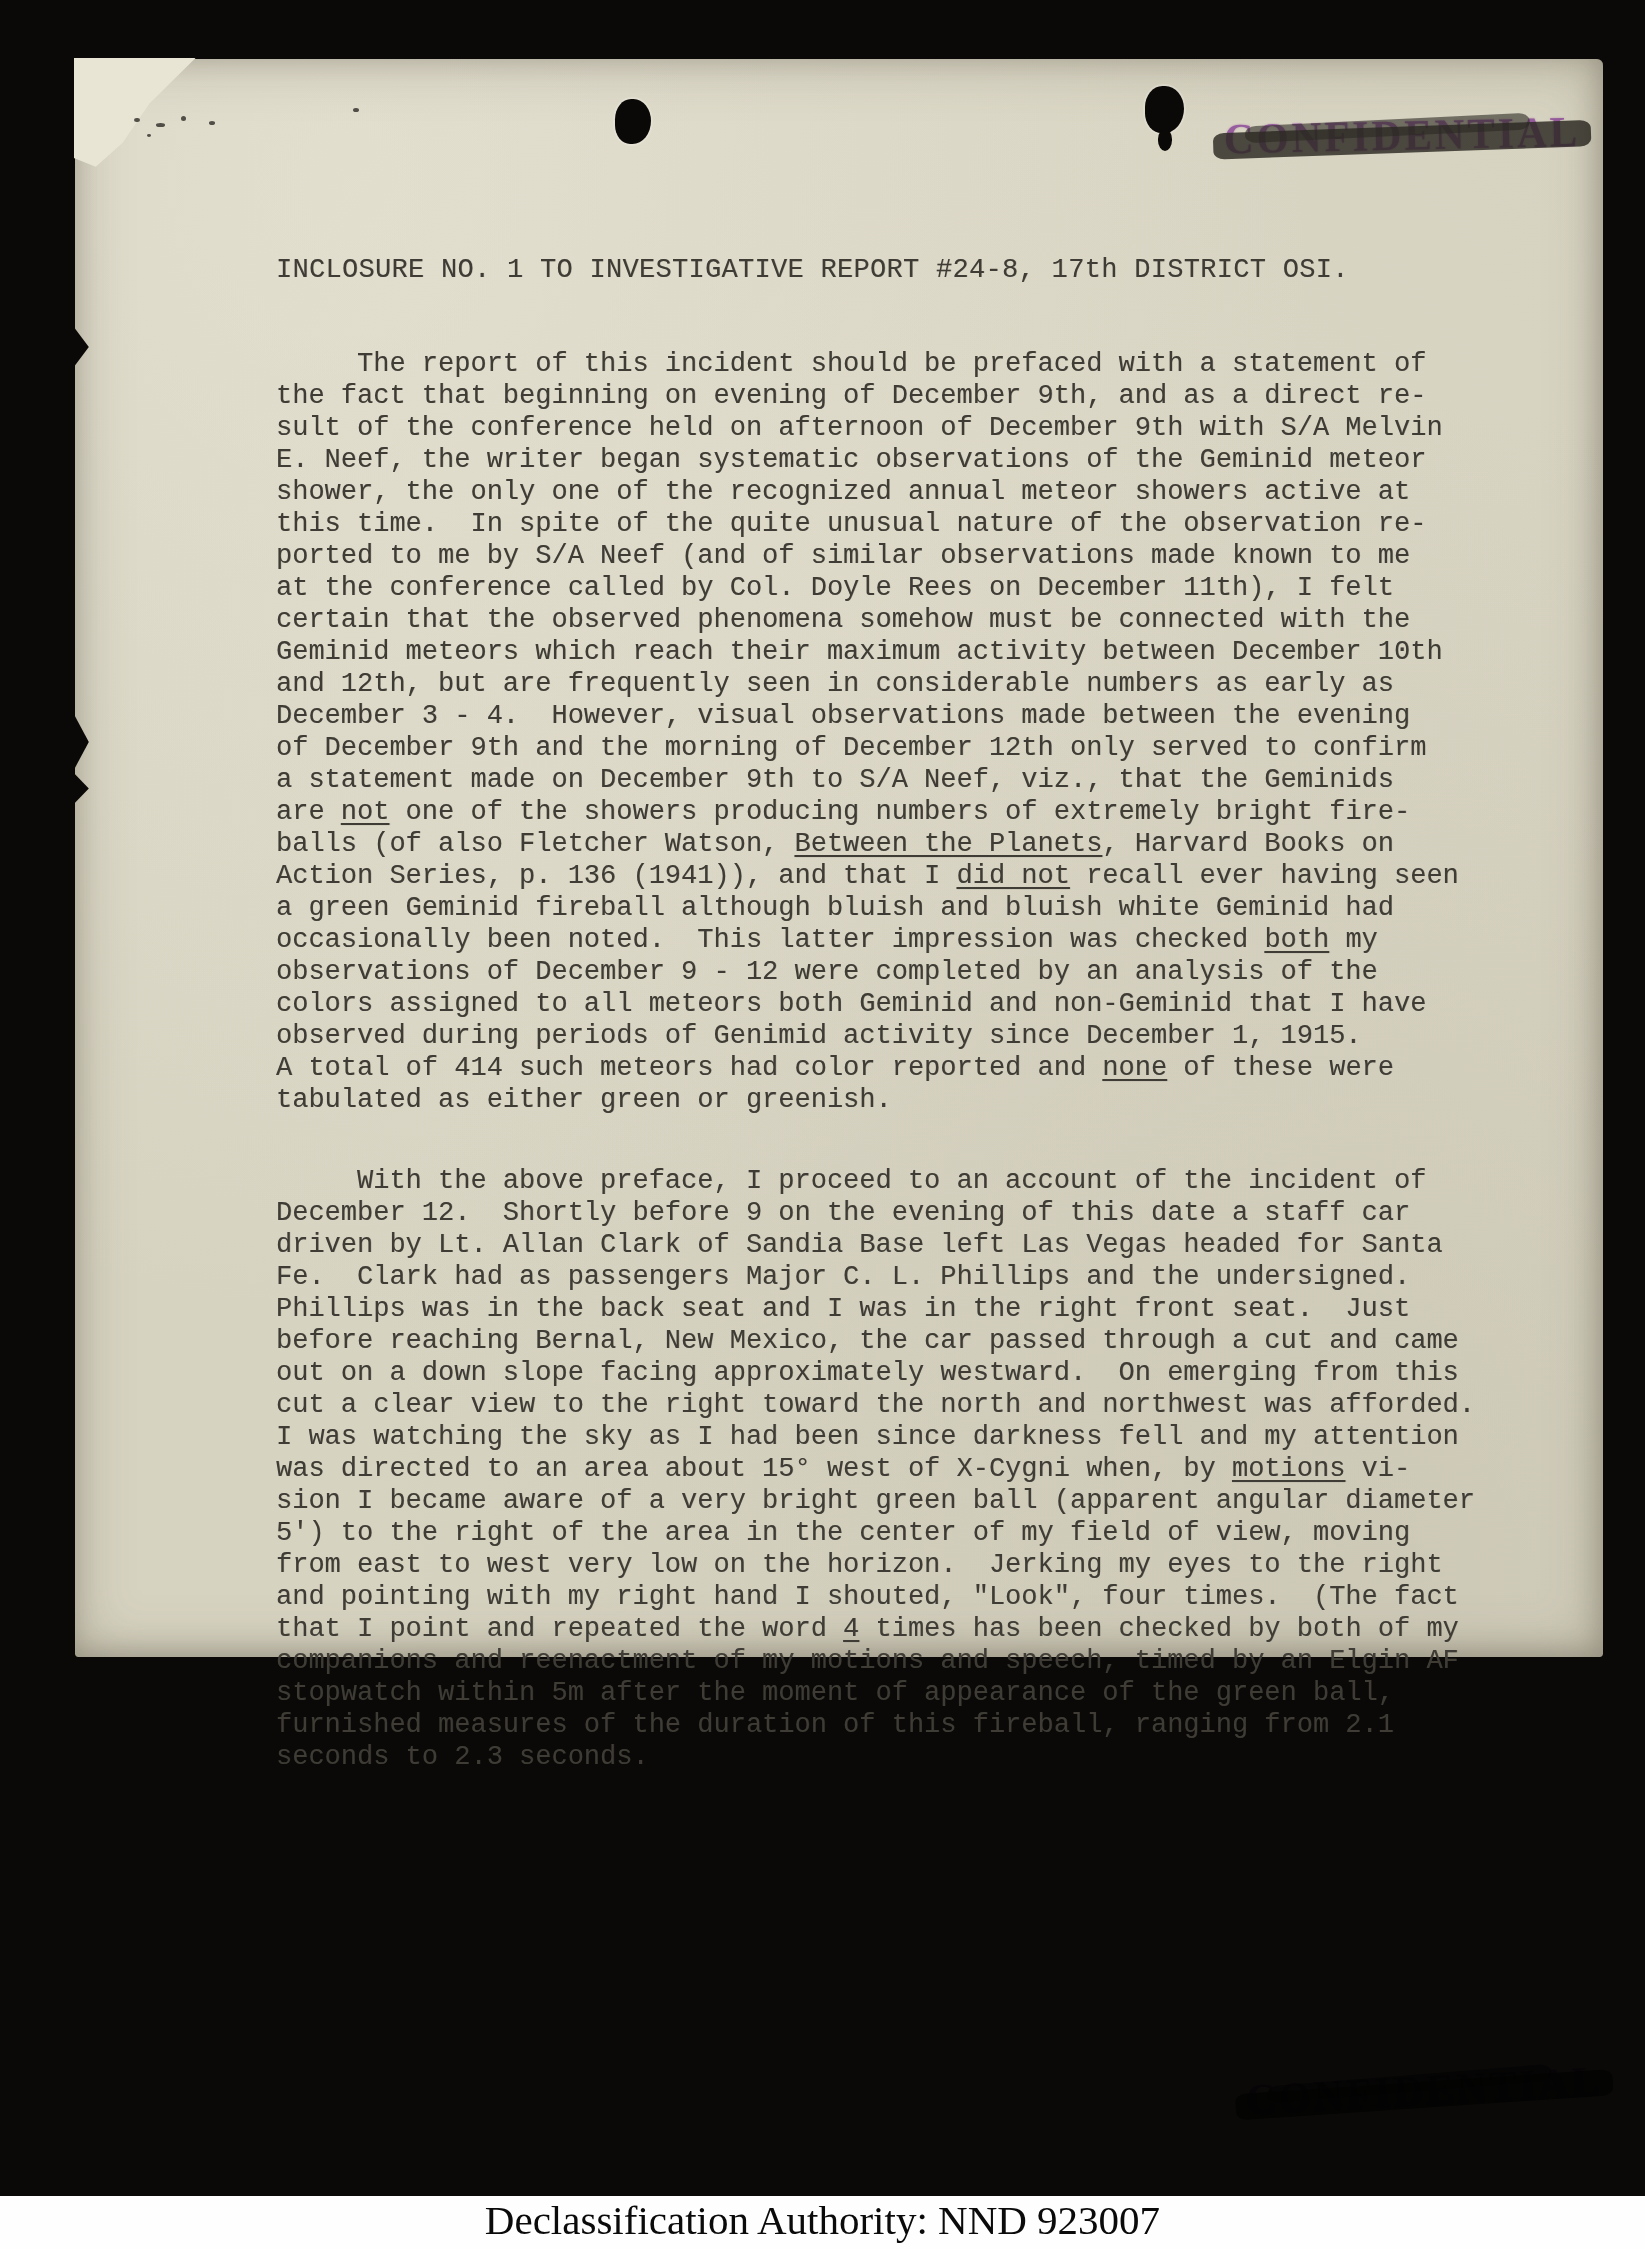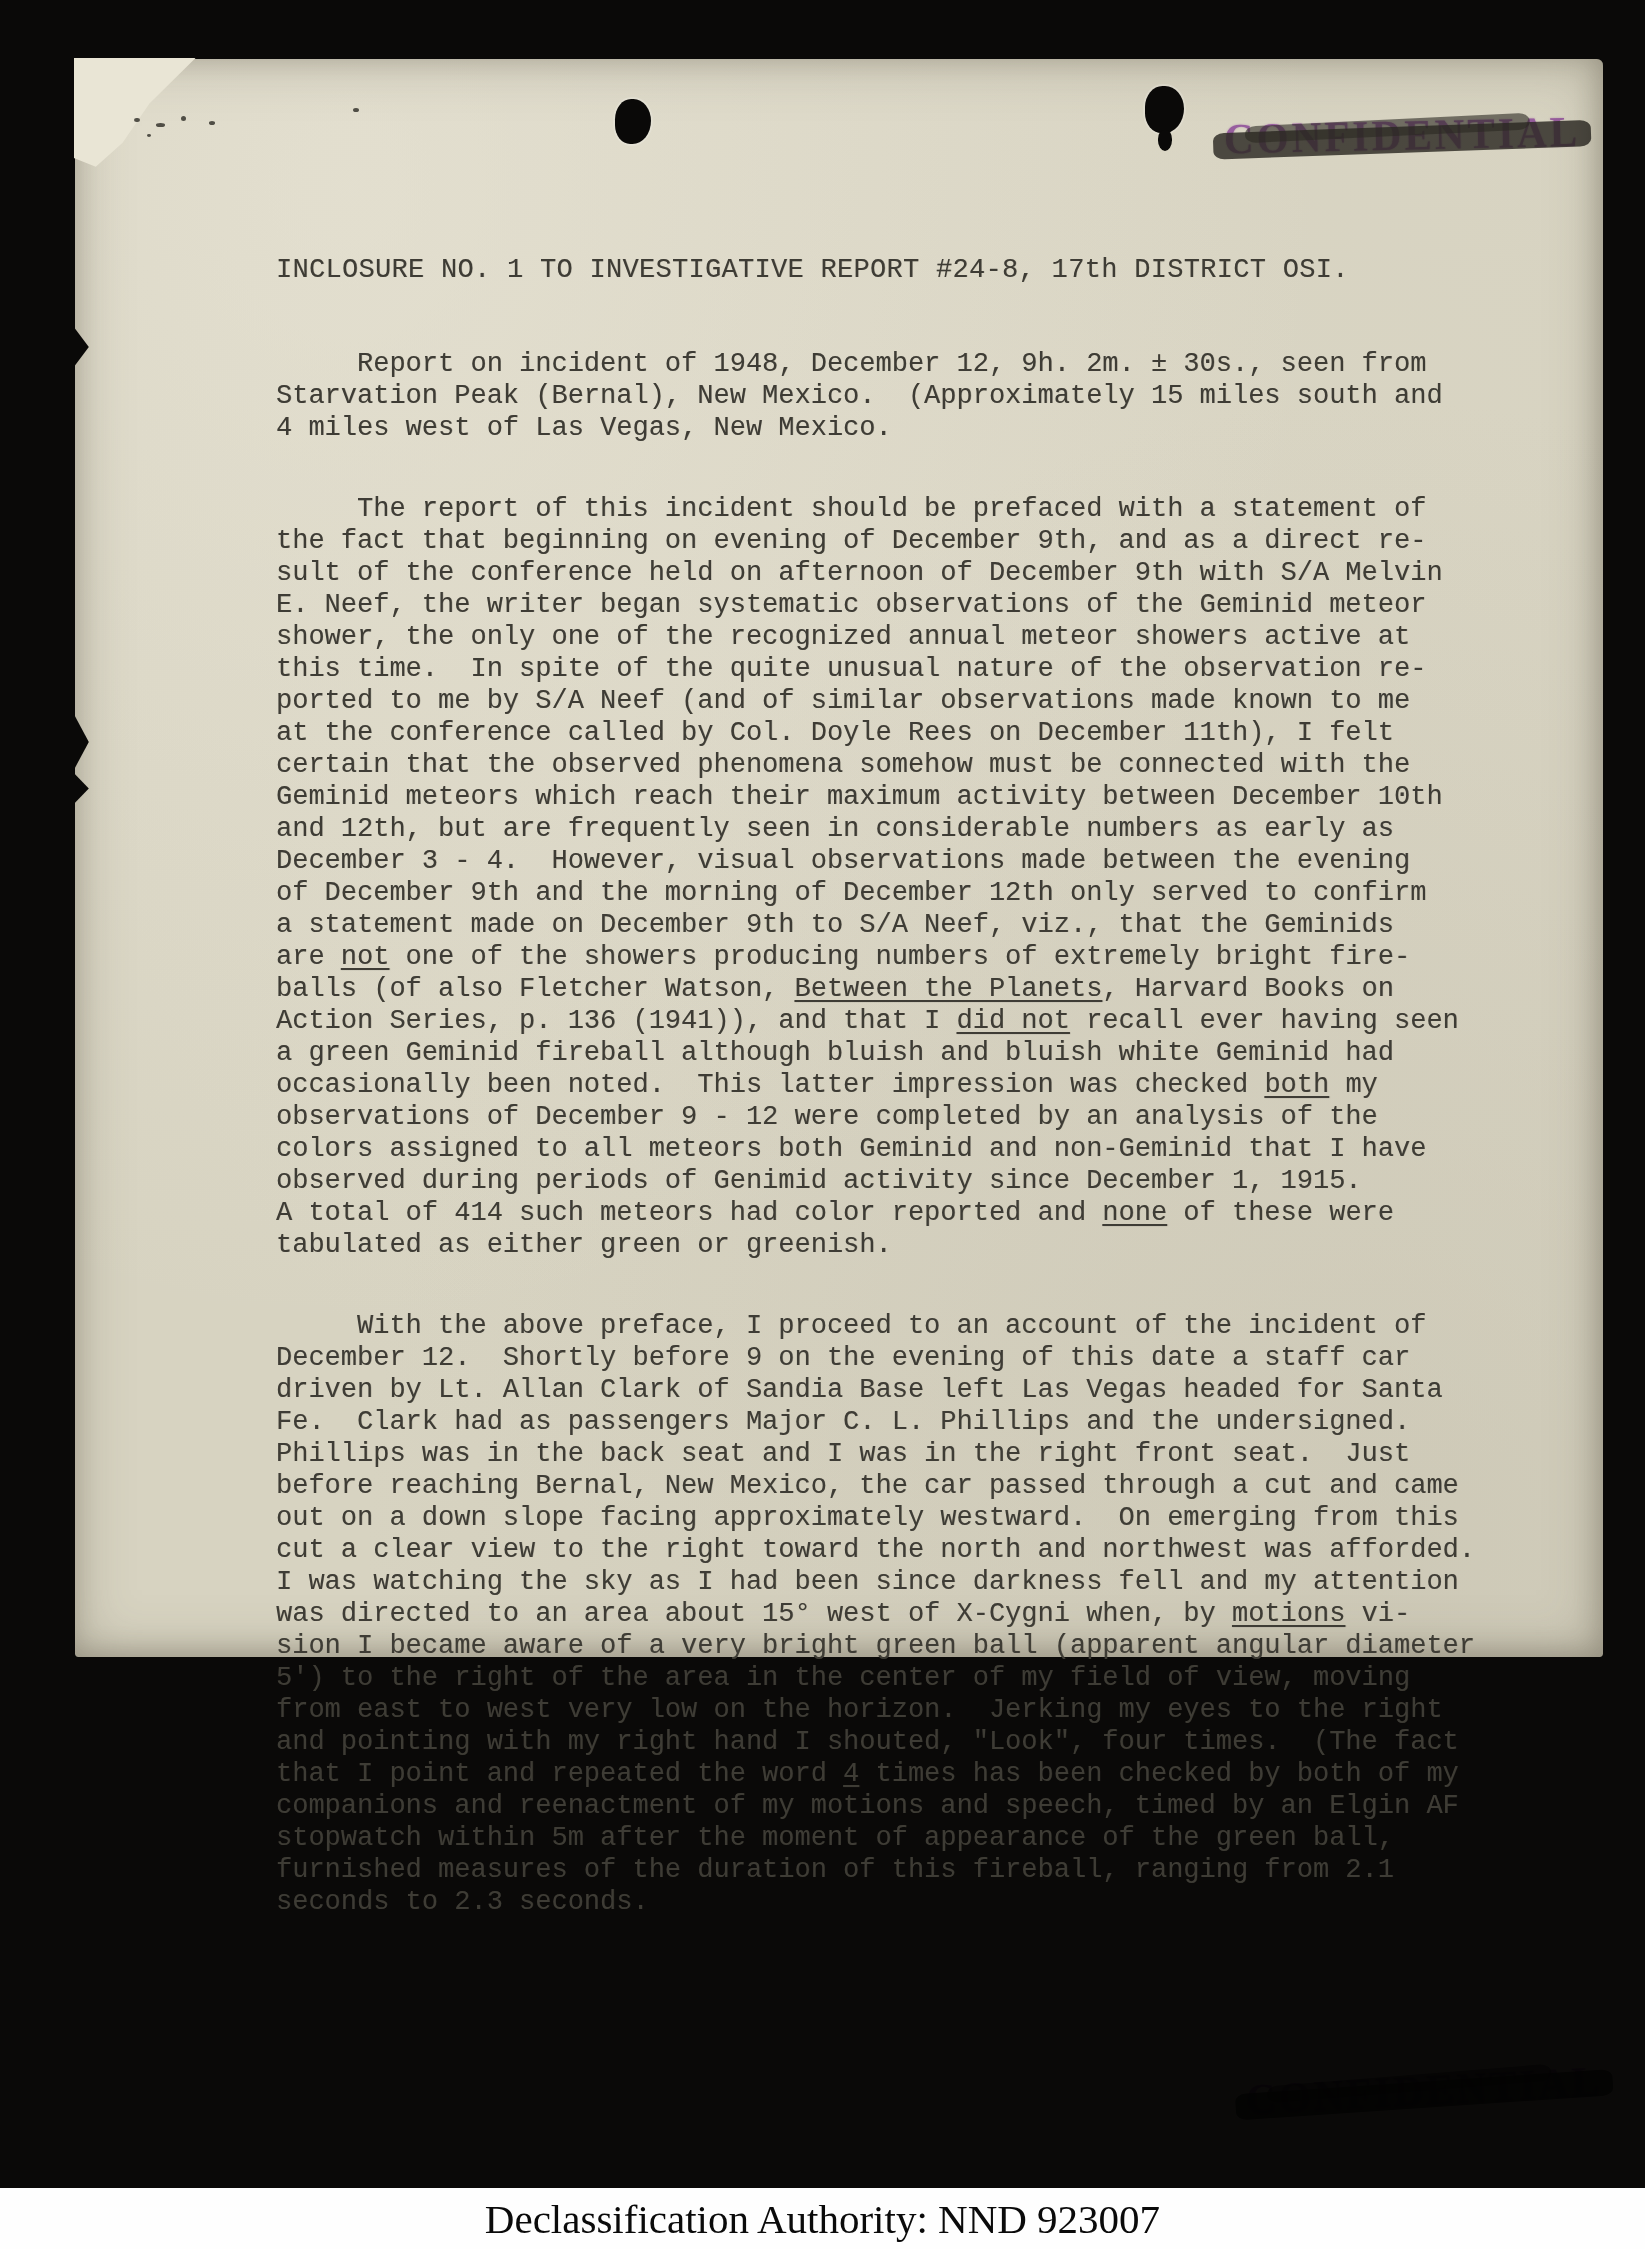--- a/index.html
+++ b/index.html
@@ -86,24 +86,23 @@
     background: #16140f;
     opacity: 0.82;
     border-radius: 11.2px/7.5px;
   }
   .strike-a { top: 34%; transform: rotate(-0.8deg); }
   .strike-b { top: 18%; height: 16px; width: 80%; left: 6%; transform: rotate(-1.5deg); opacity: 0.6; }
 
   .declass-bar {
     position: absolute;
     left: 0; bottom: 0;
-    width: 100%; height: 62px;
+    width: 100%; height: 54px;
     background: #fefefe;
     display: flex;
-    align-items: center;
     justify-content: center;
   }
   .declass-text {
     font-family: "Liberation Serif", serif;
     font-size: 41px;
     color: #0a0a0a;
   }
 </style>
 </head>
 <body>
@@ -121,23 +120,20 @@
     <span class="speck" style="left: 59px; top: 59px; width: 5.6px; height: 4.4px;"></span>
     <span class="speck" style="left: 81px; top: 64px; width: 8.7px; height: 3.7px;"></span>
     <span class="speck" style="left: 106px; top: 57px; width: 5px; height: 5px;"></span>
     <span class="speck" style="left: 134px; top: 62px; width: 6.2px; height: 3.7px;"></span>
     <span class="speck" style="left: 72px; top: 75px; width: 4.4px; height: 3.1px;"></span>
     <span class="speck" style="left: 278px; top: 49px; width: 6.2px; height: 4.4px;"></span>
 
     <div class="report-text">
       <div class="doc-title">INCLOSURE NO. 1 TO INVESTIGATIVE REPORT #24-8, 17th DISTRICT OSI.</div>
       <div>
-          <div class="para">     Report on incident of 1948, December 12, 9h. 2m. ± 30s., seen from
-Starvation Peak (Bernal), New Mexico.  (Approximately 15 miles south and
-4 miles west of Las Vegas, New Mexico.</div>
           <div class="para">     The report of this incident should be prefaced with a statement of
 the fact that beginning on evening of December 9th, and as a direct re-
 sult of the conference held on afternoon of December 9th with S/A Melvin
 E. Neef, the writer began systematic observations of the Geminid meteor
 shower, the only one of the recognized annual meteor showers active at
 this time.  In spite of the quite unusual nature of the observation re-
 ported to me by S/A Neef (and of similar observations made known to me
 at the conference called by Col. Doyle Rees on December 11th), I felt
 certain that the observed phenomena somehow must be connected with the
 Geminid meteors which reach their maximum activity between December 10th

